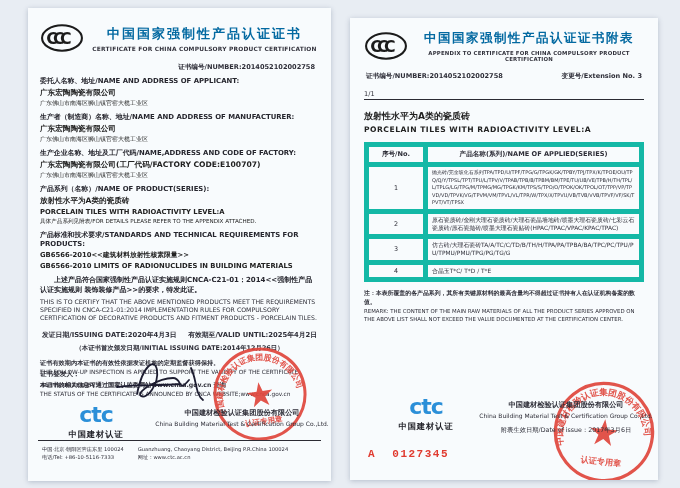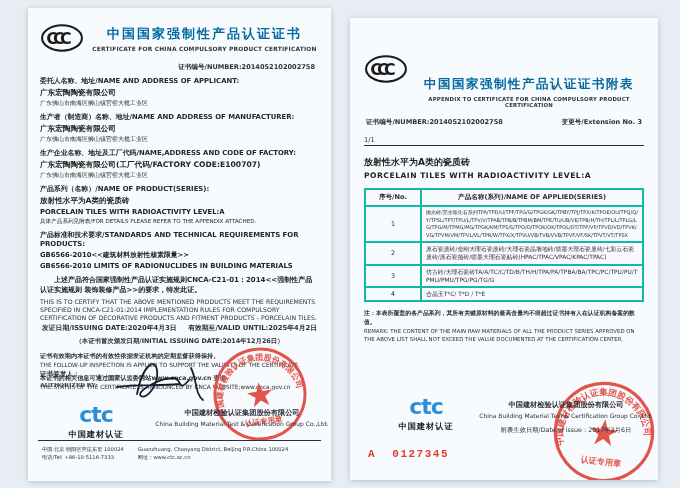--- a/index.html
+++ b/index.html
@@ -14,37 +14,37 @@
     box-shadow:0 1px 5px rgba(50,70,100,.28);overflow:hidden;
   }
   #paper-left{left:28px;top:8px;width:303px;height:473px;padding:14px 12px 0;}
   #paper-right{left:350px;top:18px;width:308px;height:462px;padding:12px 14px 0;}
 
   .cert-header{display:flex;align-items:center;gap:6px;}
   .ccc-logo{width:44px;height:32px;flex:none;}
   .head-main{flex:1;text-align:center;}
   .title-cn{font-size:13px;font-weight:bold;letter-spacing:2px;font-family:"Liberation Serif","DejaVu Serif",serif;color:#0369a1;}
   .title-en{font-size:5.9px;font-weight:bold;letter-spacing:.2px;margin-top:3px;color:#33333d;}
-  #paper-right .title-cn{font-size:12.5px;letter-spacing:1.5px;margin-top:46px;}
+  #paper-right .title-cn{font-size:12.5px;letter-spacing:1.5px;}
   #paper-right .title-en{font-size:5.4px;}
 
   .num-line{text-align:right;font-size:6.6px;margin:9px 4px 4px 0;font-weight:bold;}
   .num-row{display:flex;justify-content:space-between;font-size:6.6px;margin:10px 2px 0;font-weight:bold;}
   .page-num{text-align:left;font-size:6.6px;margin-top:9px;}
   .rule{border-top:1.6px solid #2b2b33;margin-top:1px;}
 
   .lbl{font-size:6.9px;font-weight:bold;margin-top:4px;color:#26262e;}
   .ctr{text-align:left;font-size:7.6px;font-weight:bold;margin-top:2px;color:#222;}
   .ctr.addr{font-size:6px;font-weight:normal;margin-top:1px;}
   .ctr.en{font-size:6.8px;}
   .ctr.note{font-size:5.6px;font-weight:normal;}
 
   .para-cn{font-size:7px;line-height:1.4;margin-top:6px;text-indent:14px;font-weight:bold;color:#26262e;}
   .para-en{font-size:6.2px;line-height:1.35;margin-top:2px;}
-  .dates-row{display:flex;justify-content:space-between;font-size:6.8px;font-weight:bold;padding:0 2px;}
+  .dates-row{display:flex;justify-content:space-between;font-size:6.8px;font-weight:bold;margin-top:7px;padding:0 2px;}
   .initial{text-align:center;font-size:6.4px;font-weight:bold;margin-top:4px;}
   .note-cn{font-size:6.2px;margin-top:6px;font-weight:bold;}
   .note-en{font-size:5.8px;margin-top:1px;}
 
   .sig-block{position:absolute;top:346px;left:12px;display:flex;align-items:flex-start;font-family:Liberation Serif, serif;}
   .sig-label{font-size:6.6px;font-weight:bold;line-height:1.7;margin-top:14px;}
   .signature-svg{width:120px;height:52px;margin-left:10px;}
   .seal{position:absolute;opacity:.92;}
   #seal-left{top:336px;left:182px;width:100px;height:100px;transform:rotate(-8deg);}
   #seal-right{top:360px;left:200px;width:108px;height:108px;transform:rotate(6deg);}
@@ -63,21 +63,21 @@
   .issue-line{font-size:6.3px;margin-top:6px;}
 
   .footer-rule{position:absolute;top:432px;left:10px;right:10px;border-top:1.6px solid #2b2b33;}
   .footer-cols{position:absolute;top:437px;left:14px;right:8px;display:flex;gap:14px;font-size:5.2px;line-height:1.6;}
   .fcol div{white-space:nowrap;}
   .serial{position:absolute;color:#e03b30;font-family:"Liberation Mono","DejaVu Sans Mono",monospace;font-weight:bold;font-size:11px;letter-spacing:1.5px;white-space:pre;}
   #serial-left{top:473px;left:12px;font-style:italic;}
   #serial-right{top:430px;left:18px;}
 
   table.appx{width:100%;border-collapse:collapse;margin-top:8px;}
-  table.appx th,table.appx td{border:2px solid #14b8a6;}
+  table.appx th,table.appx td{border:5px solid #14b8a6;}
   table.appx th{font-size:6.6px;padding:3px 2px;font-weight:bold;}
   th.col-no{width:50px;}
   td.no{text-align:center;font-size:6.4px;}
   td.desc{font-size:5.9px;line-height:1.4;padding:2px 4px;word-break:break-all;}
   td.desc.codes{font-size:5px;line-height:1.5;}
   .remark-cn{font-size:5.9px;margin-top:7px;font-weight:bold;}
   .remark-en{font-size:5.4px;line-height:1.45;margin-top:1px;}
 </style>
 </head>
 <body>

